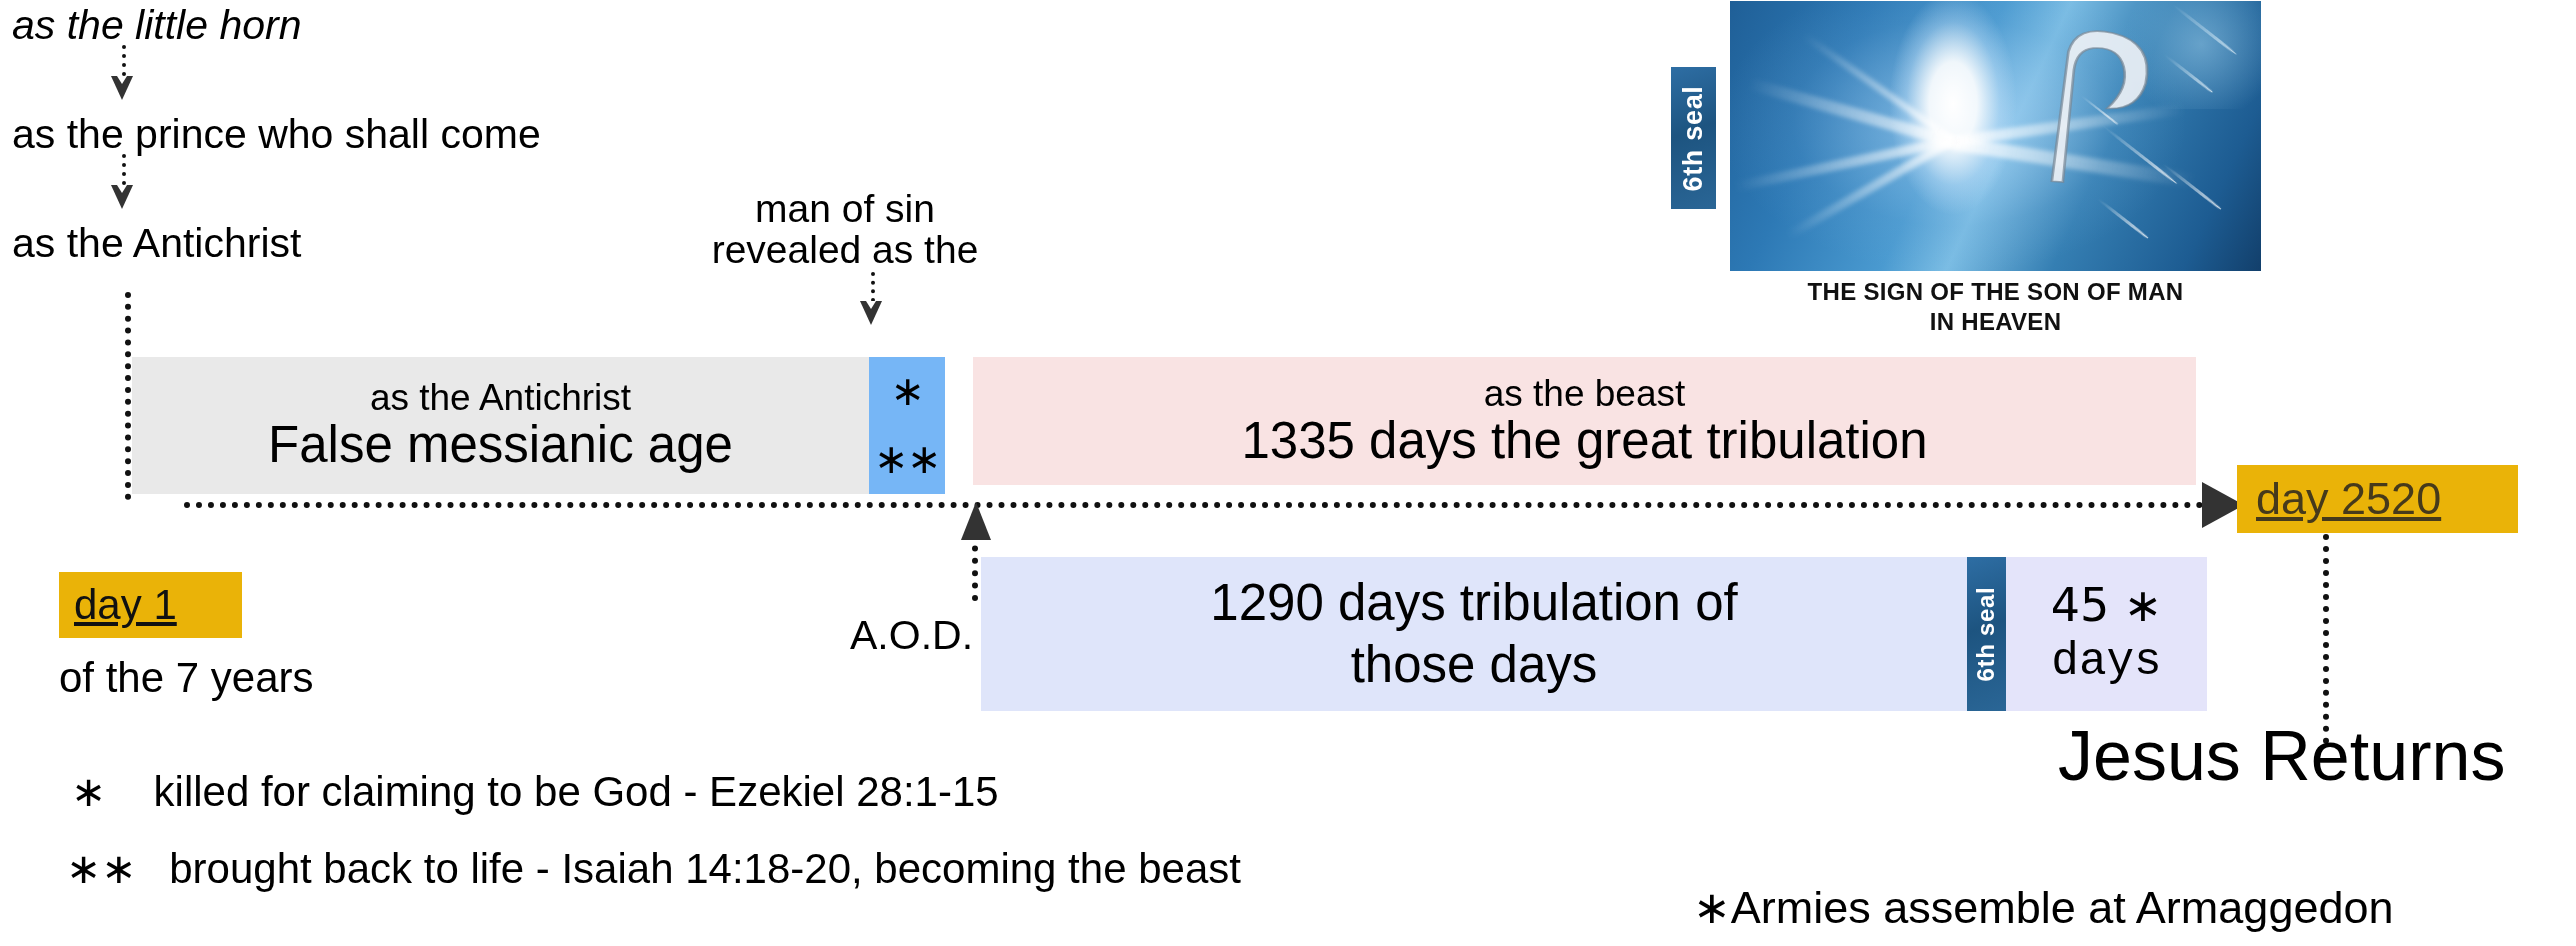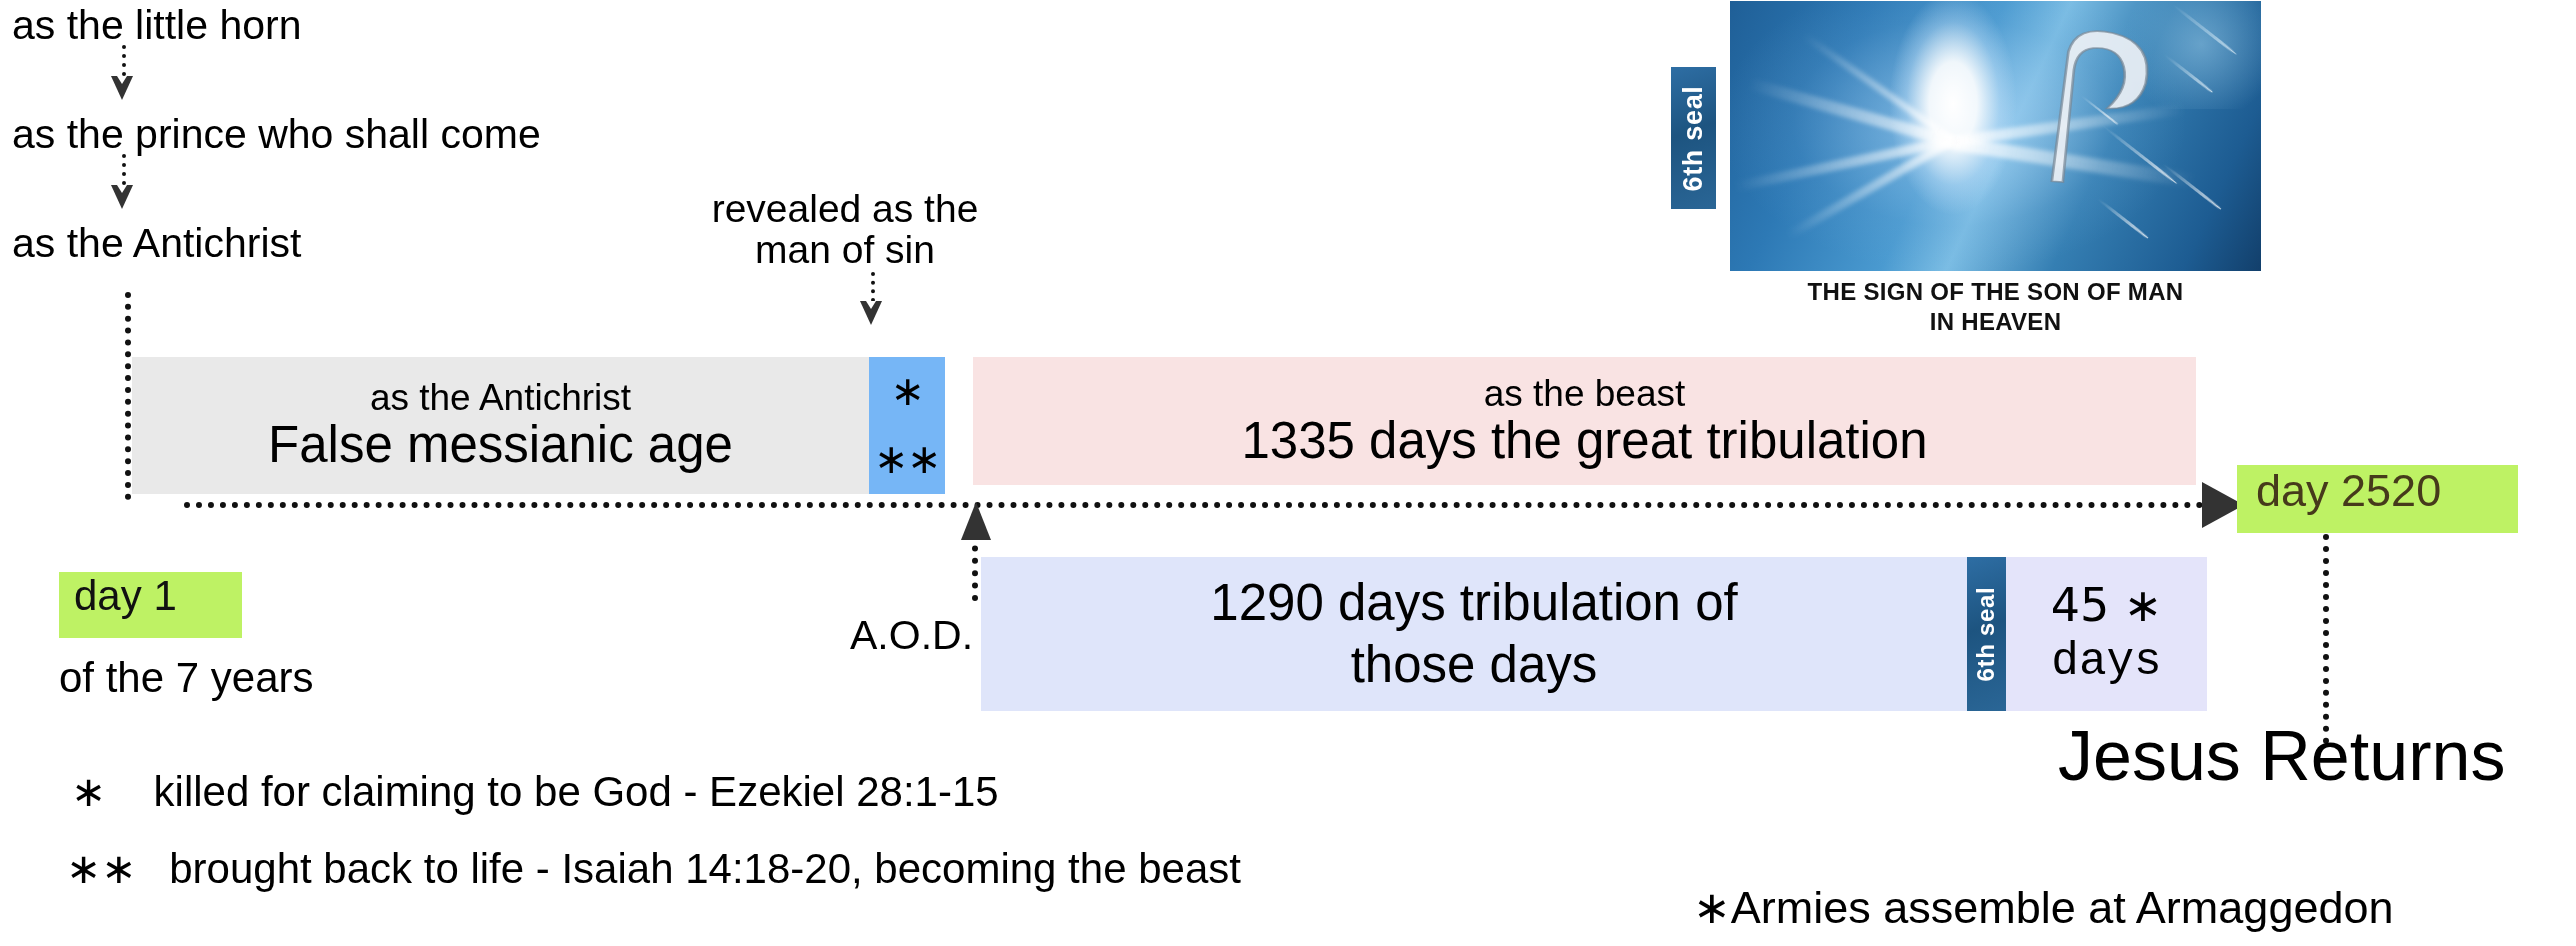--- a/index.html
+++ b/index.html
@@ -101,24 +101,26 @@
     transform: rotate(-90deg);
     white-space: nowrap;
     font-family: "Liberation Sans", sans-serif;
     font-weight: bold;
     letter-spacing: 0.7px;
   }
 
   
   .day-chip {
     position: absolute;
-    background: #bef264;
+    background: #eab308;
     display: flex;
+    align-items: center;
     justify-content: flex-start;
     font-family: "Liberation Sans", sans-serif;
+    text-decoration: underline;
   }
 
   
   .timeline-dots {
     position: absolute;
     border-top: 6px dotted #111;
   }
   .timeline-arrow {
     position: absolute;
     width: 0; height: 0;
@@ -194,35 +196,35 @@
   }
   .bold {
     font-weight: normal;
   }
 </style>
 </head>
 <body>
 
 <div id="stage">
 
-  <div class="abs chain-label nowrap" style="left:12px; top:5.4px;">as the little horn</div>
+  <div class="abs chain-label nowrap" style="left:12px; top:5.4px;font-style:italic;">as the little horn</div>
 
   <div class="abs chain-dots" style="left:122px; top:45px;"></div>
   <div class="abs arrow-down-small notch" style="left:111px; top:76px;"></div>
 
   <div class="abs chain-label nowrap" style="left:12px; top:114px;">as the prince who shall come</div>
 
   <div class="abs chain-dots" style="left:122px; top:154px;"></div>
   <div class="abs arrow-down-small notch" style="left:111px; top:185px;"></div>
 
   <div class="abs chain-label nowrap" style="left:12px; top:223px;">as the Antichrist</div>
 
   <div class="abs annot" style="left:649px; top:188px; width:392px;">
+    <div>man of sin</div>
     <div>revealed as the</div>
-    <div>man of sin</div>
   </div>
   <div class="abs" style="left:871px; top:272px; border-left:4.7px dotted #111; height:30px;"></div>
   <div class="abs arrow-down-small notch" style="left:860px; top:301px;"></div>
 
   <div class="hero-wrap" style="left:1730px; top:1.4px; width:531px; height:270px;">
 
     <div class="hero-img">
       <div class="hero-rays">
         <div class="ray" style="left:42%; top:50%; width:46%; height:13.5px; transform:rotate(9deg);"></div>
         <div class="ray" style="left:42%; top:50%; width:44%; height:10.8px; transform:rotate(-8deg);"></div>

